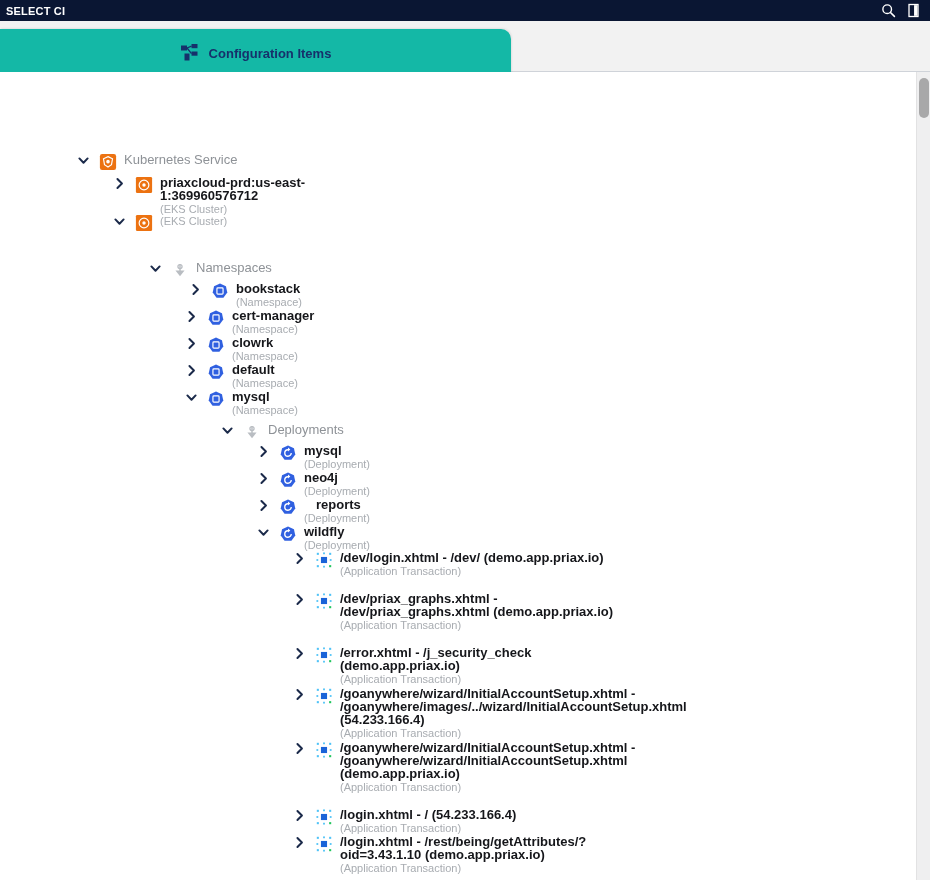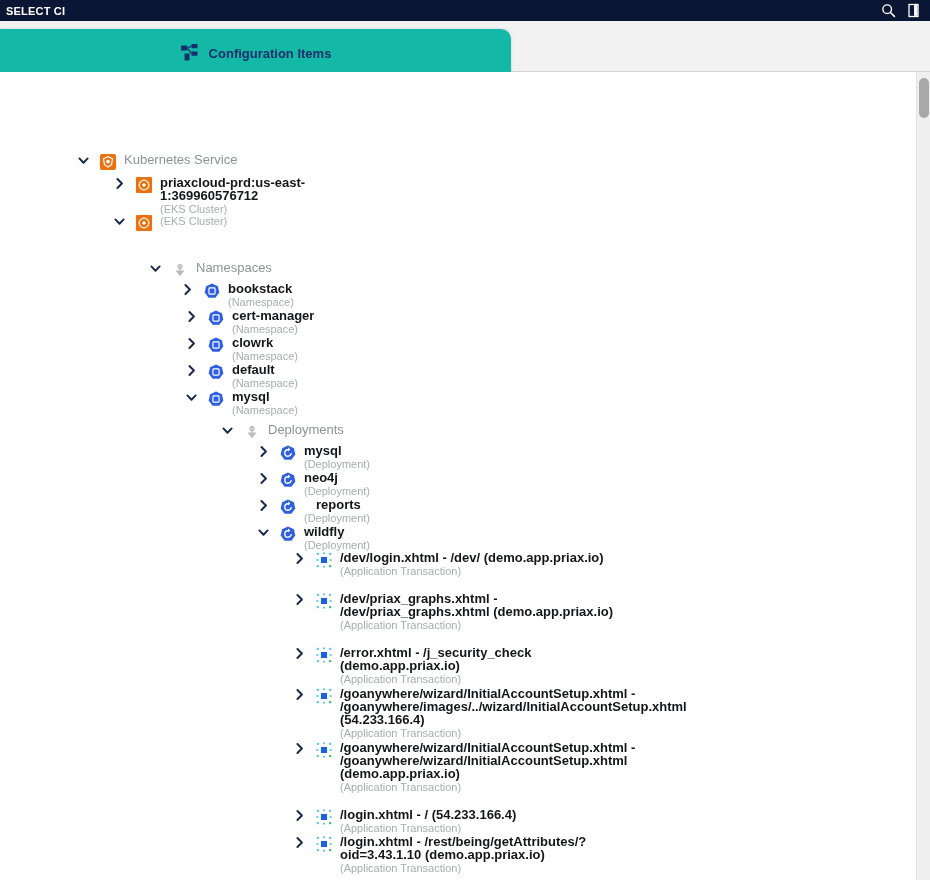--- a/index.html
+++ b/index.html
@@ -198,21 +198,21 @@
             <path d="M3.6 5.8 L8 10.4 L12.4 5.8" fill="none" stroke="#1b2a4a" stroke-width="2.1" stroke-linecap="round" stroke-linejoin="round"></path>
           </svg></span>
         <span class="nodeicon"><svg viewBox="0 0 20 20" width="18" height="18">
             <path d="M10 3.2 L10 13.5 M10 15.6 L6.6 11.4 L13.4 11.4 Z" fill="#b9bdc2" stroke="#b9bdc2" stroke-width="1.6"></path>
             <circle cx="10" cy="6.2" r="2.3" fill="none" stroke="#b9bdc2" stroke-width="1.4"></circle>
           </svg></span>
         <span class="labels">
           <span class="name muted" style="max-width: 200px;">Namespaces</span>
         </span>
       </div>
-      <div class="row" style="top: 210px; left: 180px; max-width: 696px;">
+      <div class="row" style="top: 210px; left: 188px; max-width: 696px;">
         <span class="caret"><svg viewBox="0 0 16 16" width="15" height="15">
             <path d="M5.8 3.2 L10.6 8 L5.8 12.8" fill="none" stroke="#1b2a4a" stroke-width="2.1" stroke-linecap="round" stroke-linejoin="round"></path>
           </svg></span>
         <span class="nodeicon"><svg viewBox="0 0 20 20" width="18" height="18">
             <path d="M10 1.6 L16.6 4.8 L18.1 11.6 L13.8 17.6 L6.2 17.6 L1.9 11.6 L3.4 4.8 Z" fill="#3060e0"></path>
             <rect x="6.6" y="6.6" width="6.8" height="6.8" rx="1" fill="none" stroke="#ffffff" stroke-width="1.3"></rect>
           </svg></span>
         <span class="labels">
           <span class="name" style="max-width: 200px;">bookstack</span>
           <span class="type">(Namespace)</span>

